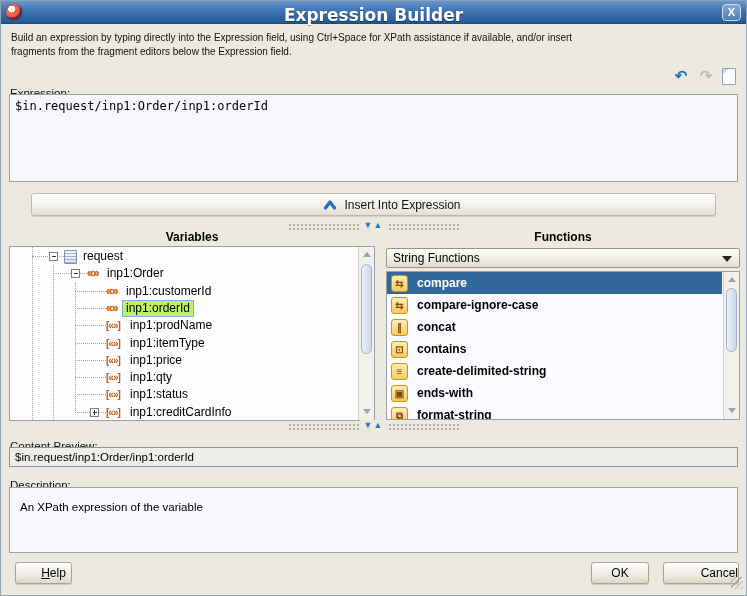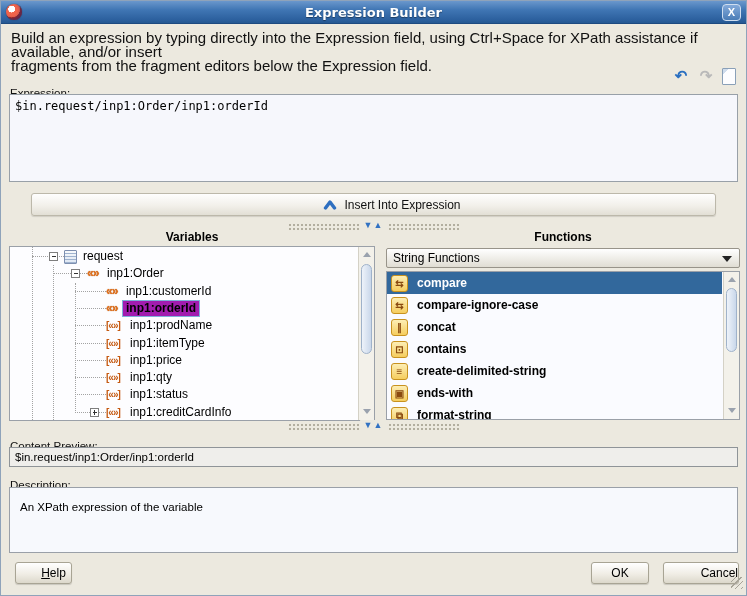--- a/index.html
+++ b/index.html
@@ -10,27 +10,27 @@
     overflow:hidden;
   }
   
   .titlebar{position:absolute;top:0;left:0;right:0;height:23px;
     background:linear-gradient(180deg,#6a97cc 0%,#4076b4 40%,#2c609e 85%,#255892 100%);
     border-bottom:1px solid #1d4a80;}
   .app-logo{position:absolute;left:5px;top:3px;width:16px;height:16px;border-radius:50%;
     background:radial-gradient(circle at 35% 32%,#ffffff 0 22%,#f0634a 23% 55%,#b92817 56% 85%,#6e140a 100%);
     box-shadow:inset -2px -2px 2px rgba(20,40,120,.55),0 0 1px #123;}
   .title-text{position:absolute;left:0;right:0;top:4px;text-align:center;color:#fff;
-    font-weight:bold;font-size:13px;font-family:"DejaVu Sans",sans-serif;
+    font-weight:bold;font-size:17px;font-family:"DejaVu Sans",sans-serif;
     text-shadow:0 1px 1px rgba(0,0,0,.4);}
   .close-btn{position:absolute;right:5px;top:3px;width:19px;height:17px;border-radius:4px;
     background:linear-gradient(180deg,#84aada,#4a7cb6);border:1px solid #cfdef0;
     color:#fff;font-weight:bold;font-size:11px;text-align:center;line-height:15px;cursor:default;}
   
-  .intro{position:absolute;left:10px;top:30px;width:710px;font-size:15px;color:#111;line-height:14px;}
+  .intro{position:absolute;left:10px;top:30px;width:710px;font-size:10px;color:#111;line-height:14px;}
   
   .label{position:absolute;font-size:11.5px;color:#111;margin-top:8px;}
   .expr-label{left:9px;top:78px;}
   .expr-toolbar{position:absolute;right:10px;top:66px;display:flex;gap:7px;align-items:center;}
   .tb-icon{width:18px;height:18px;text-align:center;line-height:18px;font-size:15px;font-weight:bold;}
   .undo{color:#2a6fc0;}
   .redo{color:#b9b9b9;}
   .newdoc{width:14px;height:17px;background:linear-gradient(135deg,#cfdcec 0 4px,#fdfdff 4px);
     border:1px solid #8aa0b8;border-radius:1px;}
   .expr-area{position:absolute;left:8px;right:8px;top:93px;height:88px;background:#f6f7fc;
@@ -65,21 +65,21 @@
   .expander .h{left:2px;top:3px;width:4px;height:1px;}
   .expander .v{left:3px;top:1px;width:1px;height:5px;display:none;}
   .expander.plus .v{display:block;}
   .t-icon{position:absolute;top:1px;}
   .icon-variable{width:13px;height:14px;border:1px solid #7d8fb0;border-radius:1px;top:2px;
     background:repeating-linear-gradient(180deg,transparent 0 2px,#9fb3cf 2px 3px),linear-gradient(#f8fafc,#dde6f3);}
   .icon-element{color:#e2711d;font-weight:bold;font-size:12px;letter-spacing:-1px;
     text-shadow:0 0 1px #a34c07;line-height:15px;}
   .icon-attribute{color:#c55a12;font-weight:bold;font-size:10px;line-height:16px;letter-spacing:-1px;}
   .t-label{position:absolute;top:1px;line-height:15px;padding:0 3px;white-space:nowrap;}
-  .t-label.sel{background:#a21caf;outline:1px solid #7fb0d9;font-weight:bold;}
+  .t-label.sel{background:#bef264;outline:1px solid #7fb0d9;}
   
   .vscroll{position:absolute;right:0;top:0;bottom:0;width:16px;background:#f3f1ea;border-left:1px solid #d4d1c6;}
   .sb-arrow{position:absolute;left:0;width:16px;height:14px;}
   .sb-arrow:before{content:"";position:absolute;left:4px;border-left:4px solid transparent;border-right:4px solid transparent;}
   .sb-up{top:1px;}
   .sb-up:before{top:4px;border-bottom:5px solid #9aa2ae;}
   .sb-down{bottom:1px;}
   .sb-down:before{top:4px;border-top:5px solid #9aa2ae;}
   .sb-thumb{position:absolute;left:2px;width:11px;border:1px solid #9fb2ca;border-radius:6px;
     background:linear-gradient(90deg,#eef3fa,#c9d7ea);}

